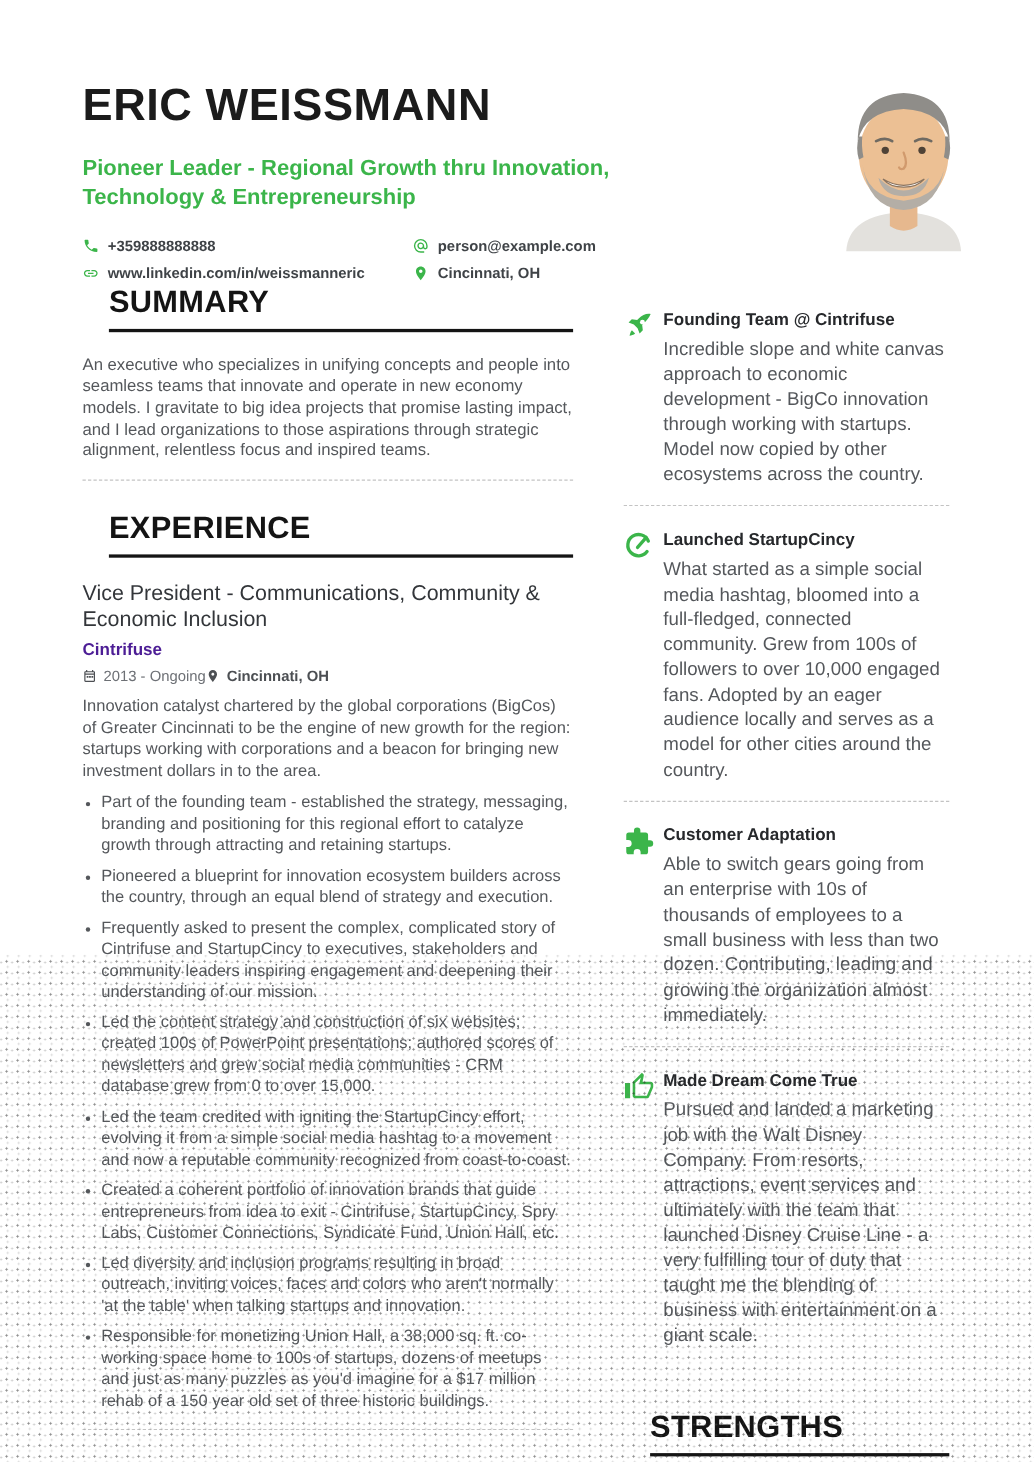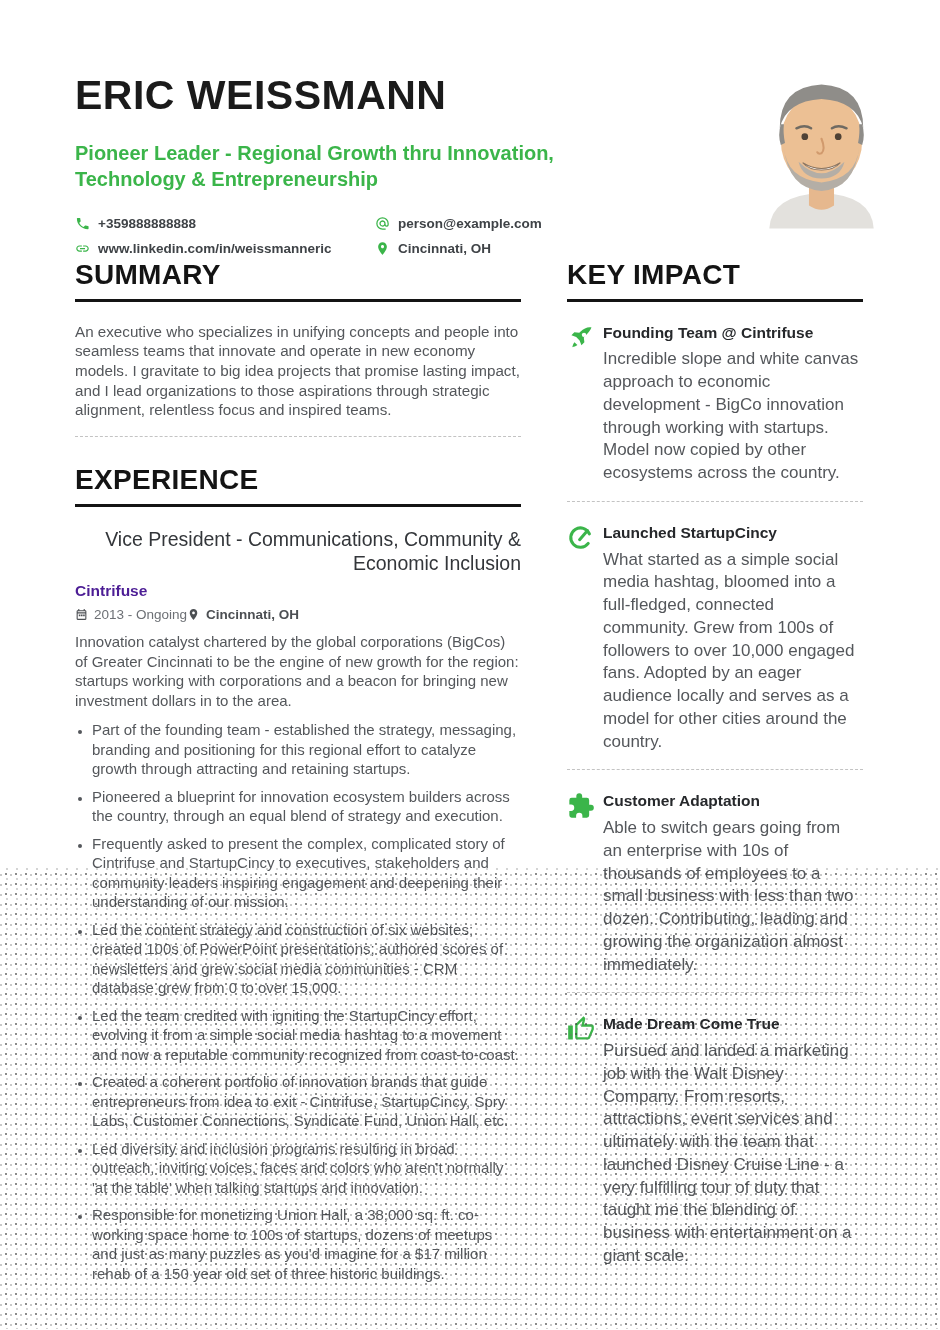--- a/index.html
+++ b/index.html
@@ -14,27 +14,27 @@
   .contacts { margin-top:24px; display:grid; grid-template-columns:292px auto; row-gap:10px; column-gap:8px; }
   .contact { display:flex; align-items:center; gap:8px; font-size:13.5px; font-weight:700; color:#3f4347; }
   .ci { color:#3bb54a; width:15px; height:15px; flex:none; display:inline-flex; }
   .ci svg { width:15px; height:15px; }
   .photo { position:absolute; left:738px; top:60px; width:167px; height:170px; }
   
   .col-left  { position:absolute; left:75px;  top:260px; width:446px; }
   .col-right { position:absolute; left:567px; top:260px; width:296px; }
   .sec-head {
     font-size:28px; font-weight:800; color:#141414; letter-spacing:0.3px;
-    padding-bottom:8px; border-bottom:3px solid #141414; line-height:1.1;
+    padding-bottom:8px; border-bottom:3px solid #141414; line-height:1.1;margin-left:24px;
   }
   .dashed { border:none; border-top:1px dashed #c3c3c3; height:0; margin:16px 0 0 0; }
   
   .summary-text { margin-top:20px; font-size:15.2px; line-height:1.29; color:#54575b; }
   .exp-head { margin-top:28px; }
-  .job-title { margin-top:20px; font-size:19.5px; font-weight:400; color:#33363a; line-height:1.25;text-align:right; }
+  .job-title { margin-top:20px; font-size:19.5px; font-weight:400; color:#33363a; line-height:1.25; }
   .company { margin-top:7px; font-size:15.5px; font-weight:700; color:#4c1d95; }
   .job-meta { margin-top:7px; display:flex; align-items:center; font-size:13.5px; }
   .meta-item { display:flex; align-items:center; gap:6px; color:#6d7075; }
   .meta-item.loc { color:#4c4f53; font-weight:700; }
   .mi { width:13px; height:13px; color:#4c4f53; display:inline-flex; flex:none; }
   .mi svg { width:13px; height:13px; }
   .job-desc { margin-top:10px; font-size:15px; line-height:1.3; color:#54575b; }
   ul.bullets { margin:10px 0 0 0; padding-left:17px; }
   ul.bullets li { font-size:15px; line-height:1.3; color:#54575b; margin-bottom:8px; }
   ul.bullets li::marker { color:#54575b; font-size:12px; }
@@ -162,21 +162,20 @@
         <li>Created a coherent portfolio of innovation brands that guide entrepreneurs from idea to exit - Cintrifuse, StartupCincy, Spry Labs, Customer Connections, Syndicate Fund, Union Hall, etc.</li>
         <li>Led diversity and inclusion programs resulting in broad outreach, inviting voices, faces and colors who aren't normally 'at the table' when talking startups and innovation.</li>
         <li>Responsible for monetizing Union Hall, a 38,000 sq. ft. co-working space home to 100s of startups, dozens of meetups and just as many puzzles as you'd imagine for a $17 million rehab of a 150 year old set of three historic buildings.</li>
       </ul>
       <hr class="dashed">
     </div>
   </div>
 
   <div class="col-right">
 
-    <div class="sec-head">KEY IMPACT</div>
 
     <div class="imp-item">
       <span class="imp-icon">
         <svg viewBox="0 0 24 24" fill="currentColor">
           <path d="M21 3c-2.8-.8-6.6.7-9.3 3.4l-1.2 1.2-4.2-.5-2.5 2.5 4.1 1.6 2.9 2.9 1.6 4.1 2.5-2.5-.5-4.2 1.2-1.2C18.3 7.6 19.8 5.8 21 3z"></path>
           <circle cx="14.6" cy="9.3" r="1.9" fill="#ffffff"></circle>
           <path d="M6.4 15.6c-1.1 1.1-1.6 3.2-1.8 4.3 1.1-.2 3.2-.7 4.3-1.8z"></path>
         </svg>
       </span>
       <div class="imp-body">

